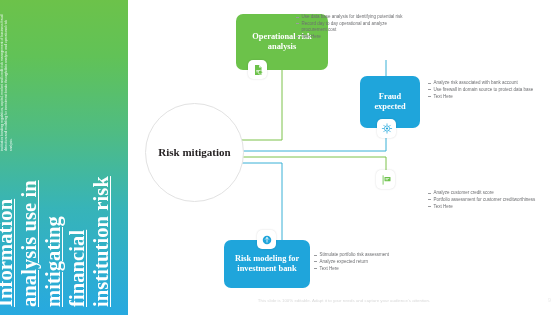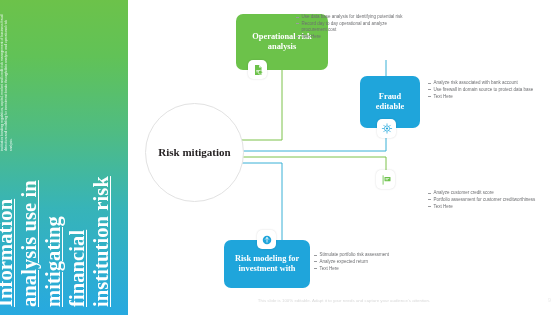--- a/index.html
+++ b/index.html
@@ -173,21 +173,21 @@
     </div>
     <div class="bullets" style="left:168px;top:14px;width:108px;">
       <ul>
         <li>Use data base analysis for identifying potential risk</li>
         <li>Record day to day operational and analyze procurement cost</li>
         <li>Text Here</li>
       </ul>
     </div>
 
     <div class="node blue" style="left:232px;top:76px;width:60px;height:52px;">
-      <div class="node-label">Fraud editable</div>
+      <div class="node-label">Fraud expected</div>
     </div>
     <div class="badge" style="left:249px;top:119px;">
       <svg width="12" height="12" viewBox="0 0 24 24">
         <circle cx="12" cy="11" r="5.2" fill="none" stroke="#1fa5db" stroke-width="1.5"></circle>
         <circle cx="12" cy="11" r="2.2" fill="#1fa5db"></circle>
         <path d="M12 1.6v3M12 17.4v3M2.6 11h3M18.4 11h3M5.4 4.4l2.1 2.1M16.5 15.5l2.1 2.1M18.6 4.4l-2.1 2.1M7.5 15.5l-2.1 2.1" stroke="#1fa5db" stroke-width="1.4" stroke-linecap="round"></path>
       </svg>
     </div>
     <div class="bullets" style="left:300px;top:80px;width:112px;">
       <ul>
@@ -207,21 +207,21 @@
     </div>
     <div class="bullets" style="left:300px;top:190px;width:112px;">
       <ul>
         <li>Analyze customer credit score</li>
         <li>Portfolio assessment for customer creditworthiness</li>
         <li>Text Here</li>
       </ul>
     </div>
 
     <div class="node blue" style="left:96px;top:240px;width:86px;height:48px;">
-      <div class="node-label">Risk modeling for investment with</div>
+      <div class="node-label">Risk modeling for investment bank</div>
     </div>
     <div class="badge" style="left:129px;top:230px;">
       <svg width="12" height="12" viewBox="0 0 24 24">
         <circle cx="12" cy="12" r="8.5" fill="#1fa5db"></circle>
         <path d="M12 7.2v9.2M12 7.2l-3.3 3.4M12 7.2l3.3 3.4" stroke="#ffffff" stroke-width="1.6" stroke-linecap="round" stroke-linejoin="round" fill="none"></path>
       </svg>
     </div>
     <div class="bullets" style="left:186px;top:252px;width:118px;">
       <ul>
         <li>Stimulate portfolio risk assessment</li>

